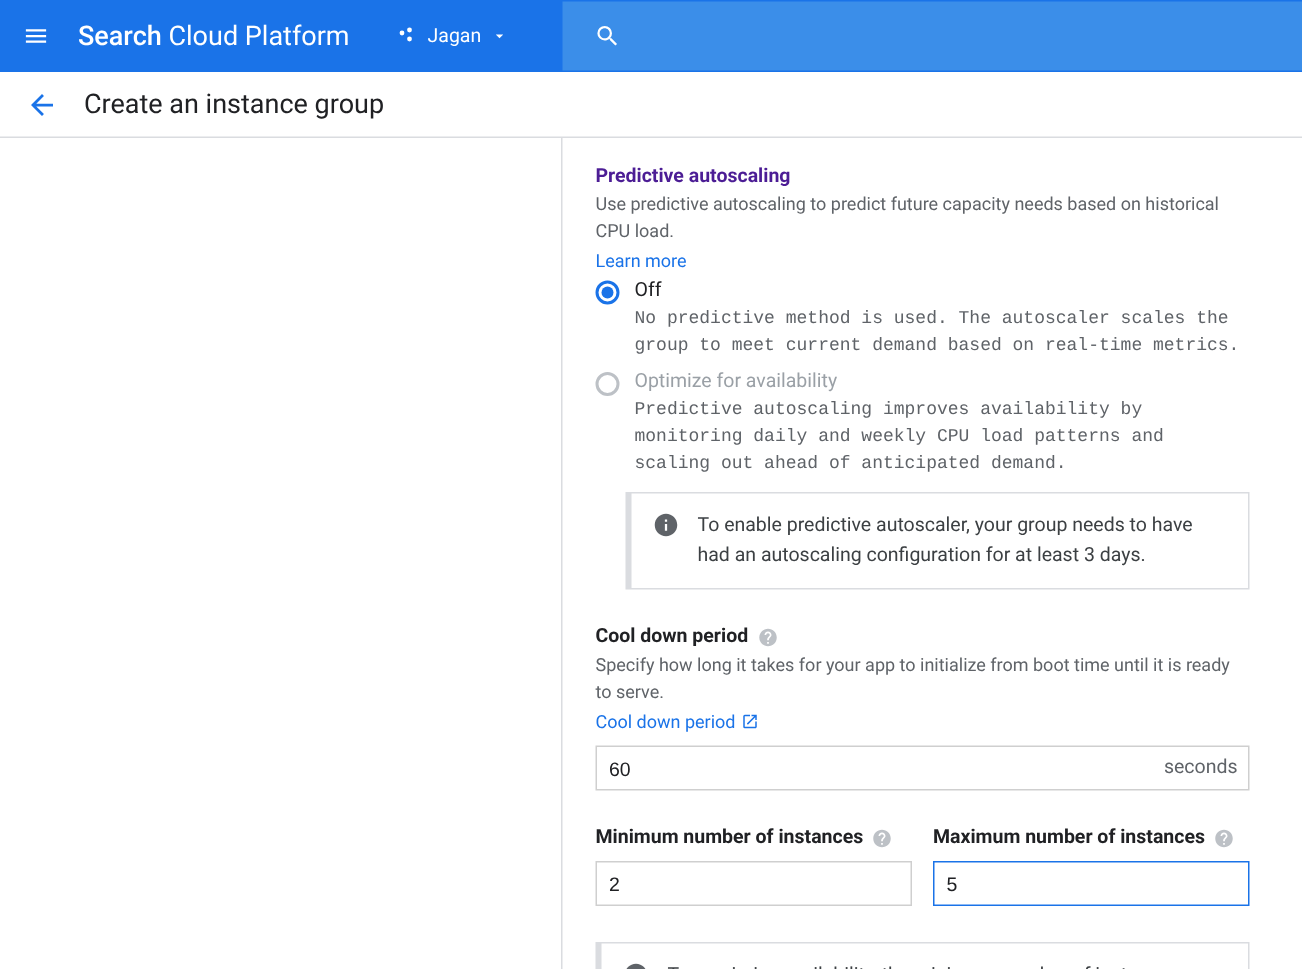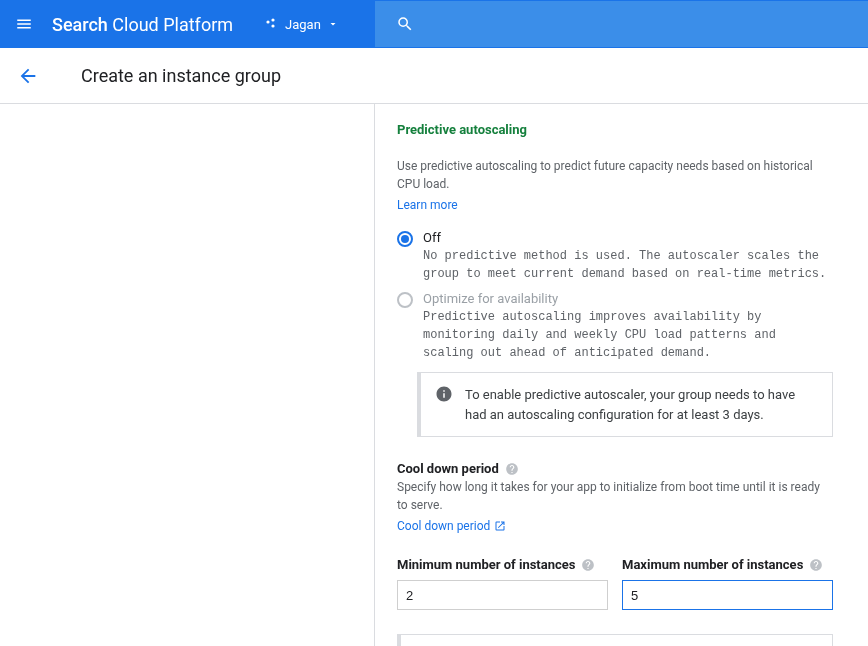--- a/index.html
+++ b/index.html
@@ -10,34 +10,34 @@
     .hamburger svg { fill: #fff; }
     .logo { font-size: 18px; font-weight: 400; margin-left: 4px; margin-right: 24px; }
     .logo .strong { font-weight: 500; }
     .project-selector { display: flex; align-items: center; gap: 6px; cursor: pointer; padding: 4px 8px; text-align: center; }
     .project-dots { display: inline-flex; }
     .search-container { flex: 1; margin-left: 28px; background: #3b8ee9; height: 46px; display: flex; align-items: center; padding: 0 12px; }
     .search-icon-box { width: 36px; display: flex; align-items: center; justify-content: center; }
     .search-input { background: transparent; border: none; outline: none; color: #fff; font-size: 15px; flex: 1; padding-left: 8px; }
     .search-input::placeholder { color: #c8ddf7; }
     
-    .page-header { height: 56px; border-bottom: 1px solid #dadce0; display: flex; align-items: center; padding: 0 16px; gap: 25px; }
+    .page-header { height: 44px; border-bottom: 1px solid #dadce0; display: flex; align-items: center; padding: 0 16px; }
     .back-arrow { width: 24px; height: 24px; display: flex; align-items: center; justify-content: center; cursor: pointer; margin-right: 16px; }
     .page-title { font-size: 18px; font-weight: 400; color: #202124; }
     
     .content-wrapper { display: flex; }
     .left-spacer { width: 375px; border-right: 1px solid #dadce0; min-height: 550px; }
     .form-area { flex: 1; padding: 18px 22px; max-width: 480px; }
     
-    .section-heading { font-size: 13px; font-weight: 700; color: #15803d; margin-bottom: 20px; }
+    .section-heading { font-size: 13px; font-weight: 700; color: #4c1d95; margin-bottom: 2px; }
     .section-desc { font-size: 12px; color: #5f6368; line-height: 1.5; margin-bottom: 4px; }
     .link { color: #1a73e8; font-size: 12px; text-decoration: none; cursor: pointer; }
     .link.with-ext { display: inline-flex; align-items: center; gap: 4px; }
     
-    .radio-group { margin-top: 18px; }
+    .radio-group { margin-top: 4px; }
     .radio-item { display: flex; gap: 10px; margin-bottom: 8px; }
     .radio-btn { width: 16px; height: 16px; border-radius: 50%; border: 2px solid #1a73e8; position: relative; flex-shrink: 0; margin-top: 1px; cursor: pointer; }
     .radio-btn.checked::after { content: ''; position: absolute; width: 8px; height: 8px; background: #1a73e8; border-radius: 50%; top: 2px; left: 2px; }
     .radio-btn.disabled { border-color: #bdc1c6; cursor: default; }
     .radio-content { flex: 1; }
     .radio-label { font-size: 13px; color: #202124; }
     .radio-label.disabled { color: #9aa0a6; }
     .radio-desc { font-size: 12px; color: #5f6368; line-height: 1.5; margin-top: 2px; font-family: Liberation Mono, monospace; }
     
     .info-box { border: 1px solid #dadce0; border-left: 4px solid #dadce0; padding: 12px 14px; display: flex; gap: 12px; margin-top: 10px; margin-bottom: 10px; }
@@ -145,20 +145,24 @@
             <path d="M12 2C6.48 2 2 6.48 2 12s4.48 10 10 10 10-4.48 10-10S17.52 2 12 2zm1 17h-2v-2h2v2zm2.07-7.75l-.9.92C13.45 12.9 13 13.5 13 15h-2v-.5c0-1.1.45-2.1 1.17-2.83l1.24-1.26c.37-.36.59-.86.59-1.41 0-1.1-.9-2-2-2s-2 .9-2 2H8c0-2.21 1.79-4 4-4s4 1.79 4 4c0 .88-.36 1.68-.93 2.25z"></path>
           </svg>
       </div>
       <div class="section-desc">Specify how long it takes for your app to initialize from boot time until it is ready to serve.</div>
       <a class="link with-ext">
         <span>Cool down period</span>
         <svg width="12" height="12" viewBox="0 0 24 24" fill="#1a73e8">
             <path d="M19 19H5V5h7V3H5a2 2 0 00-2 2v14a2 2 0 002 2h14c1.1 0 2-.9 2-2v-7h-2v7zM14 3v2h3.59l-9.83 9.83 1.41 1.41L19 6.41V10h2V3h-7z"></path>
           </svg>
       </a>
+      <div class="text-input-wrap">
+        <input class="text-input" style="padding-right: 64px;" value="60">
+        <span class="input-suffix">seconds</span>
+      </div>
     </div>
 
     <div class="two-col">
       <div class="col">
         <div class="field-label-row">
           <span class="field-label">Minimum number of instances</span>
           <svg class="help-icon" viewBox="0 0 24 24" fill="#bdc1c6">
               <path d="M12 2C6.48 2 2 6.48 2 12s4.48 10 10 10 10-4.48 10-10S17.52 2 12 2zm1 17h-2v-2h2v2zm2.07-7.75l-.9.92C13.45 12.9 13 13.5 13 15h-2v-.5c0-1.1.45-2.1 1.17-2.83l1.24-1.26c.37-.36.59-.86.59-1.41 0-1.1-.9-2-2-2s-2 .9-2 2H8c0-2.21 1.79-4 4-4s4 1.79 4 4c0 .88-.36 1.68-.93 2.25z"></path>
             </svg>
         </div>

